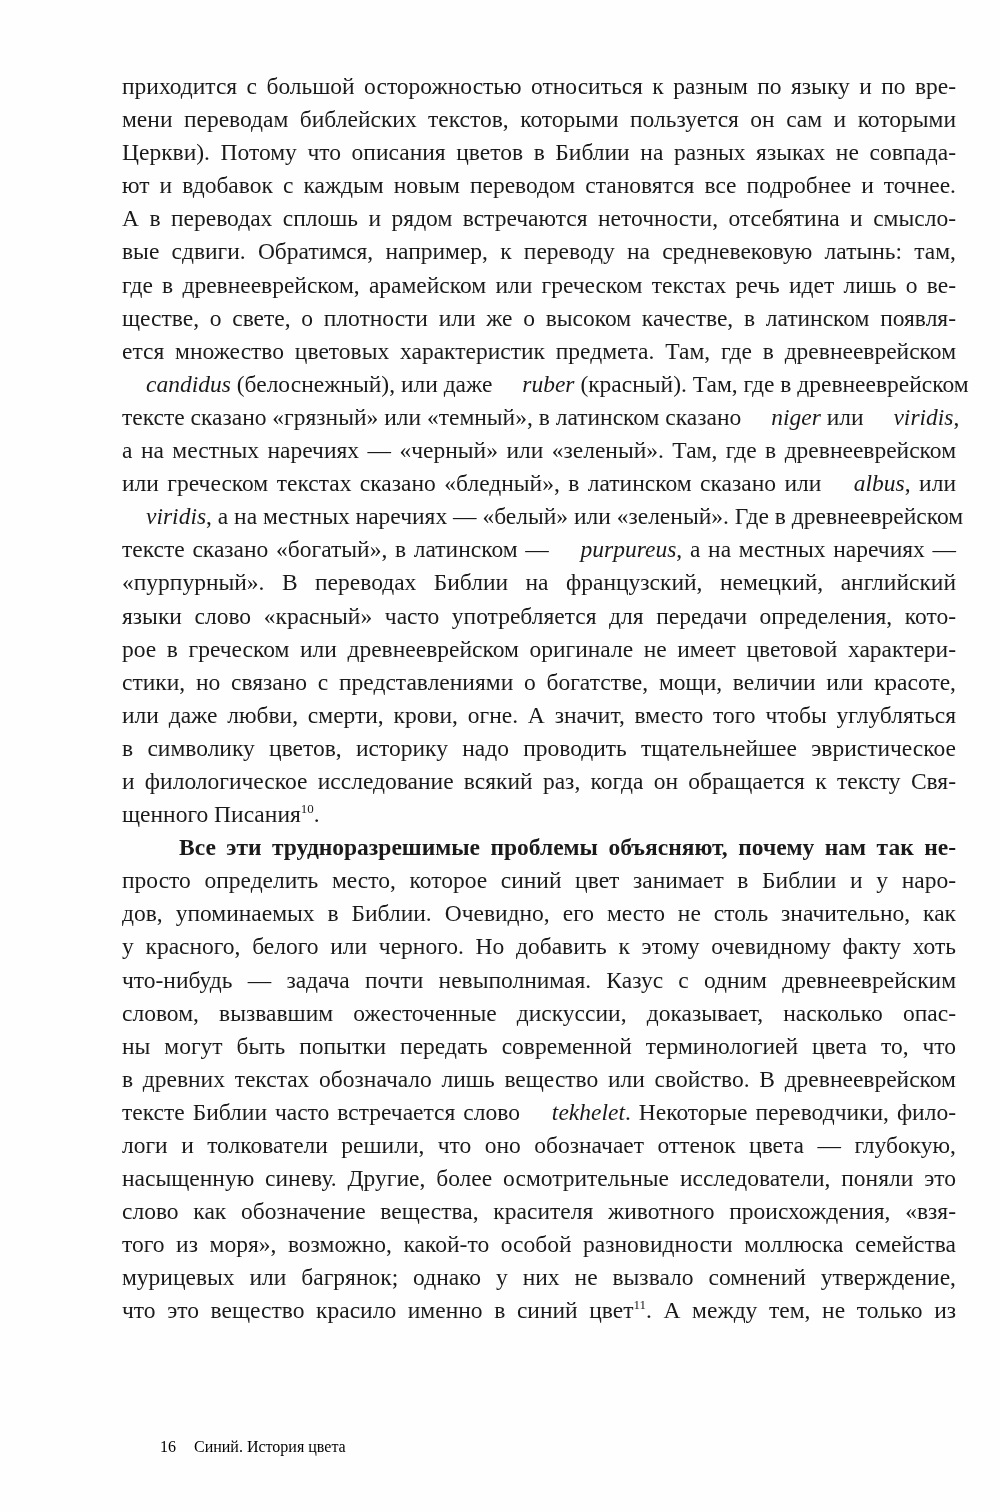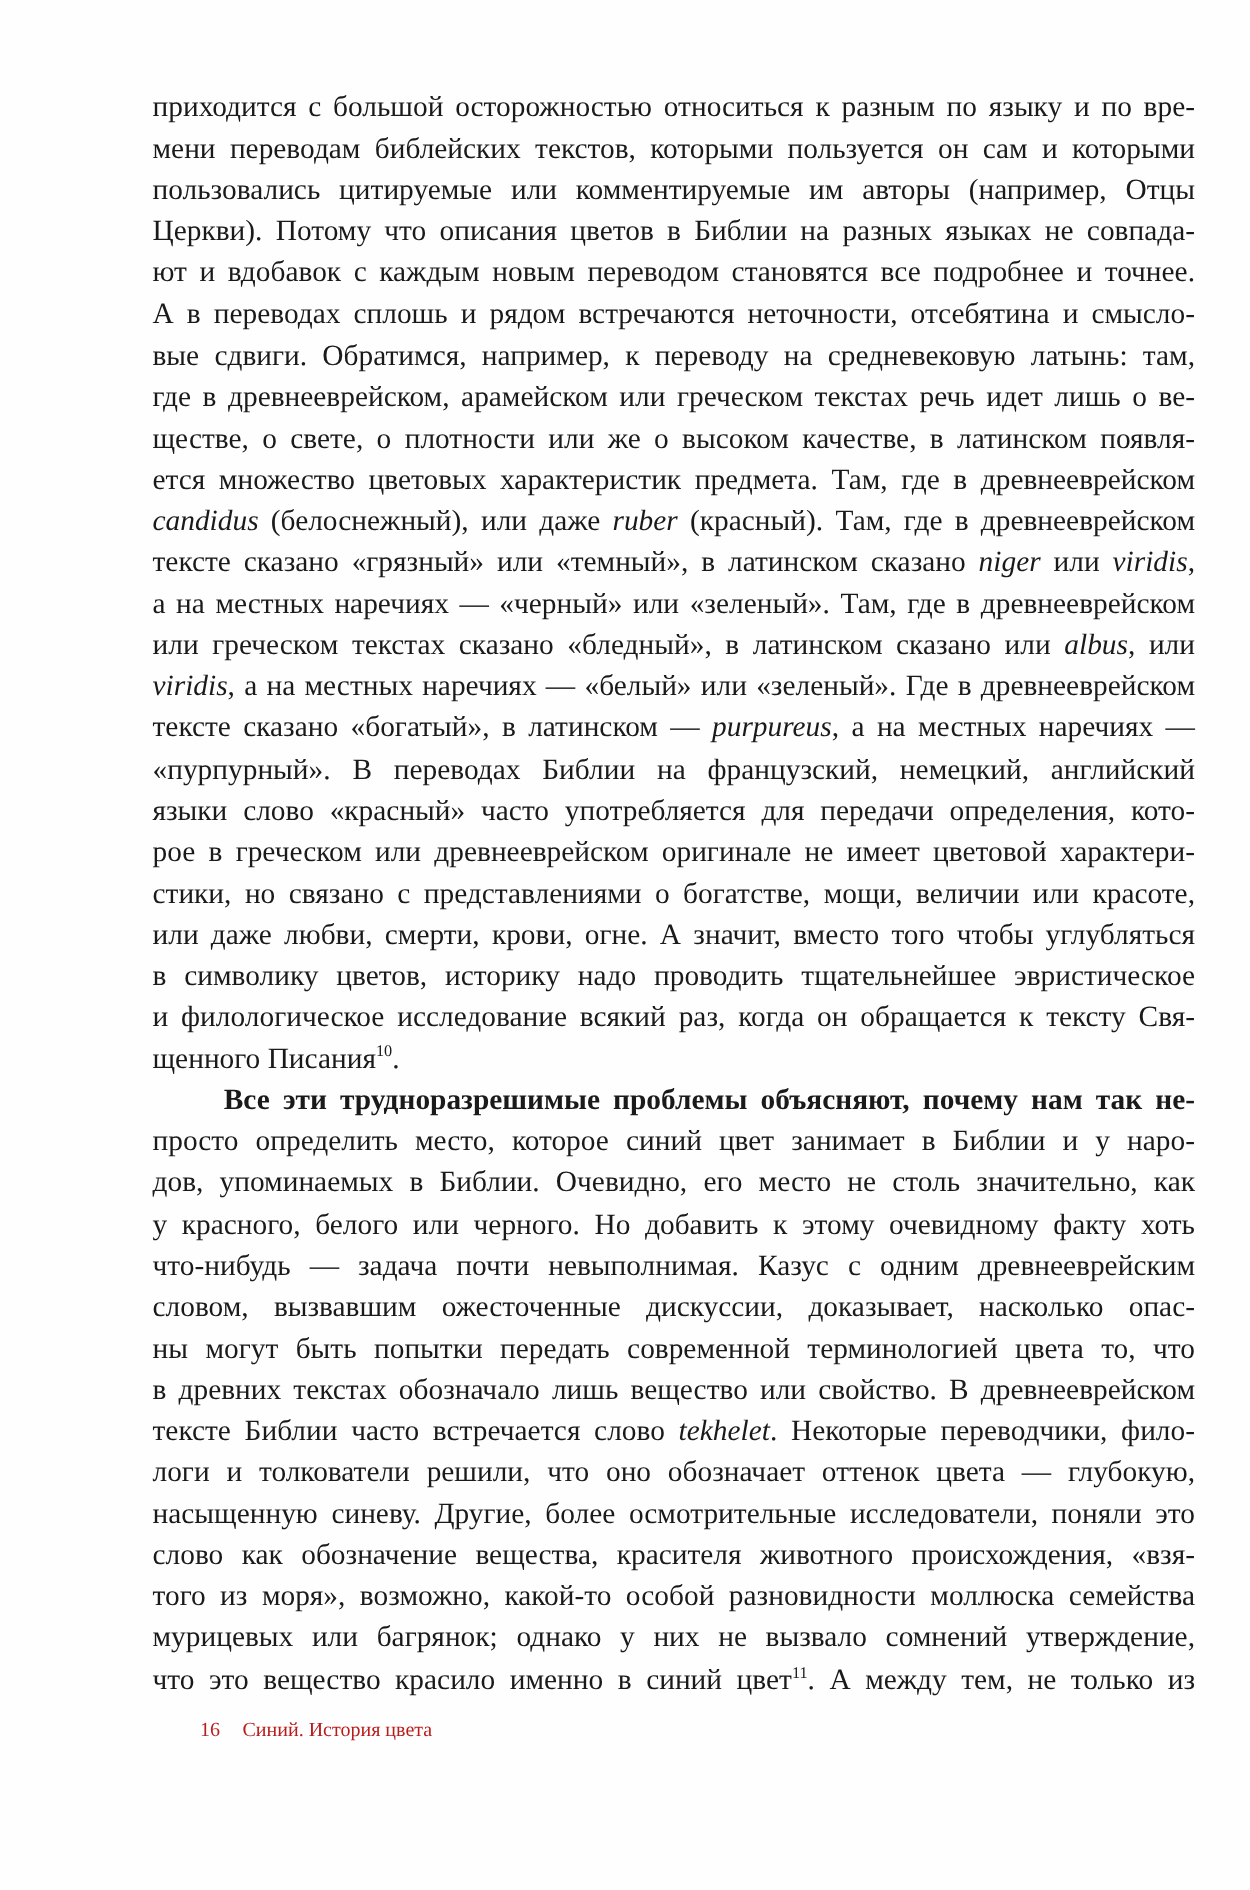--- a/index.html
+++ b/index.html
@@ -9,39 +9,38 @@
     position: absolute; left: 122px; top: 70px; width: 834px;
     font-family: "Liberation Serif", "DejaVu Serif", serif;
     font-size: 23.5px; color: #1a1a1a;
   }
   .line {
     display: block; height: 33.1px; line-height: 33.1px;
     text-align: justify; text-align-last: justify; white-space: nowrap;
   }
   .line.last { text-align-last: left; }
   .line.indent { padding-left: 57px; font-weight: bold; }
-  .line i { font-style: italic; }
+  .line i { font-style: italic; margin-left: 24px; }
   sup { font-size: 13px; line-height: 0; vertical-align: super; }
   .footer {
-    position: absolute; left: 160px; top: 1376px;
+    position: absolute; left: 160px; top: 1438px;
     font-family: "Liberation Serif", "DejaVu Serif", serif;
-    font-size: 16px; color: #b91c1c;
+    font-size: 16px; color: #000000;
   }
   .footer .pg { margin-right: 14px; }
 </style>
 </head>
 <body>
 
 <div class="page">
   <div class="text-block">
 
     <div>
       <span class="line">приходится с большой осторожностью относиться к разным по языку и по вре-</span>
       <span class="line">мени переводам библейских текстов, которыми пользуется он сам и которыми</span>
-      <span class="line">пользовались цитируемые или комментируемые им авторы (например, Отцы</span>
       <span class="line">Церкви). Потому что описания цветов в Библии на разных языках не совпада-</span>
       <span class="line">ют и вдобавок с каждым новым переводом становятся все подробнее и точнее.</span>
       <span class="line">А в переводах сплошь и рядом встречаются неточности, отсебятина и смысло-</span>
       <span class="line">вые сдвиги. Обратимся, например, к переводу на средневековую латынь: там,</span>
       <span class="line">где в древнееврейском, арамейском или греческом текстах речь идет лишь о ве-</span>
       <span class="line">ществе, о свете, о плотности или же о высоком качестве, в латинском появля-</span>
       <span class="line">ется множество цветовых характеристик предмета. Там, где в древнееврейском</span>
 
       <span class="line"><i>candidus</i><span> (белоснежный), или даже </span><i>ruber</i><span> (красный). Там, где в древнееврейском</span></span>
 

